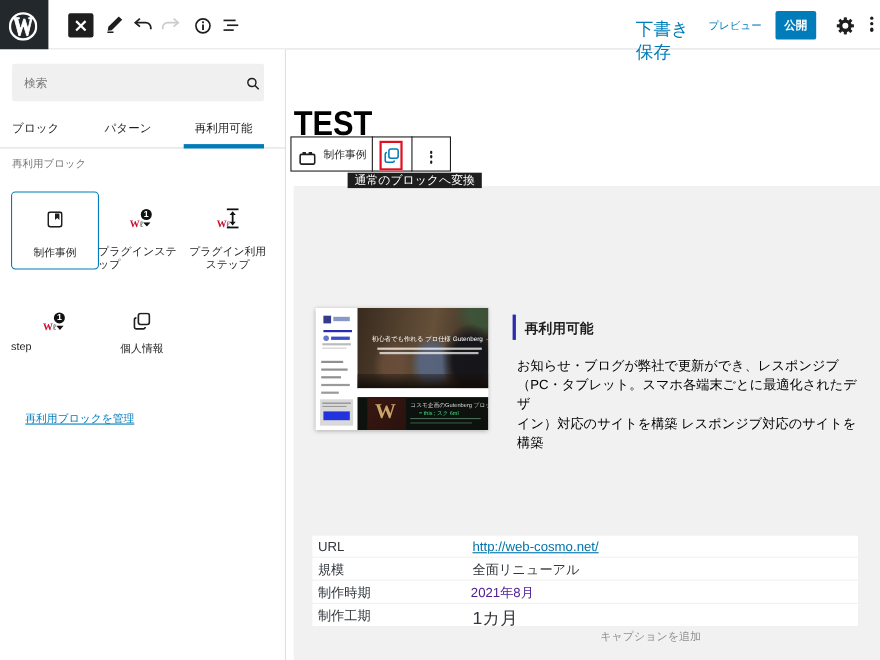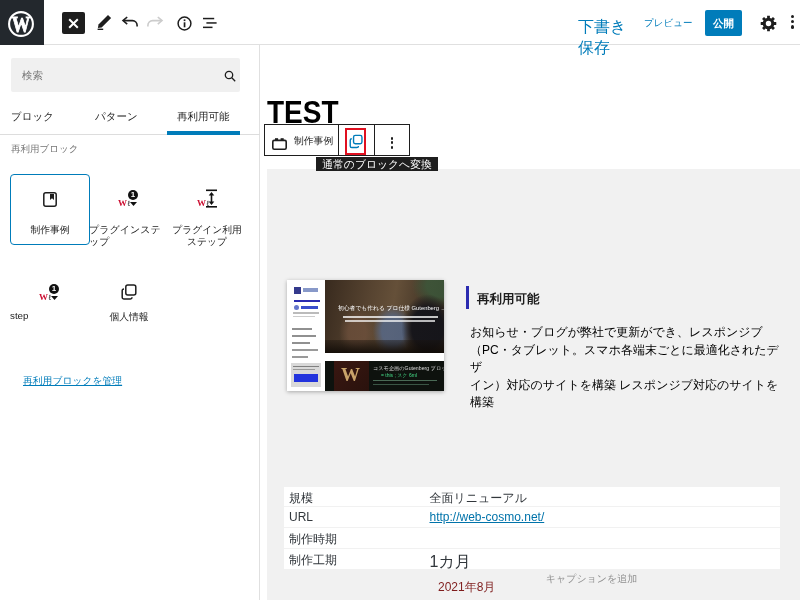--- a/index.html
+++ b/index.html
@@ -187,30 +187,30 @@
   <div class="abs" style="left:86px;top:104px;width:56px;height:1.3px;background:#3a5544;"></div>
 </div>
 
 <div class="abs" style="left:466px;top:286px;width:3px;height:23px;background:#2b2bb0;"></div>
 <div class="abs" style="left:477px;top:291px;font-size:12.5px;font-weight:bold;color:#1e1e1e;">再利用可能</div>
 
 <div class="abs" style="left:470px;top:324px;width:320px;font-size:12px;line-height:17.5px;color:#000000;">お知らせ・ブログが弊社で更新ができ、レスポンジブ<br>（PC・タブレット。スマホ各端末ごとに最適化されたデザ<br>イン）対応のサイトを構築 レスポンジブ対応のサイトを<br>構築</div>
 
 <div class="abs" style="left:284px;top:486.5px;width:496px;">
   <div style="height:19.8px;background:#fff;margin-bottom:1px;position:relative;">
+    <span style="position:absolute;left:5px;top:3.2px;font-size:12px;color:#32373c;">URL</span>
+    <span style="position:absolute;left:145.5px;top:3.2px;font-size:12px;color:#0073aa;text-decoration:underline;">http://web-cosmo.net/</span>
+  </div>
+  <div style="height:19.8px;background:#fff;margin-bottom:1px;position:relative;">
     <span style="position:absolute;left:5px;top:3.2px;font-size:12px;color:#32373c;">規模</span>
     <span style="position:absolute;left:145.5px;top:3.2px;font-size:12px;color:#32373c;">全面リニューアル</span>
   </div>
   <div style="height:19.8px;background:#fff;margin-bottom:1px;position:relative;">
-    <span style="position:absolute;left:5px;top:3.2px;font-size:12px;color:#32373c;">URL</span>
-    <span style="position:absolute;left:145.5px;top:3.2px;font-size:12px;color:#0073aa;text-decoration:underline;">http://web-cosmo.net/</span>
-  </div>
-  <div style="height:19.8px;background:#fff;margin-bottom:1px;position:relative;">
     <span style="position:absolute;left:5px;top:3.2px;font-size:12px;color:#32373c;">制作時期</span>
-    <span style="position:absolute;left:154px;top:3.2px;font-size:12px;color:#7f1d1d;margin-top:48px;">2021年8月</span>
+    <span style="position:absolute;left:144px;top:3.2px;font-size:12px;color:#4c1d95;">2021年8月</span>
   </div>
   <div style="height:19.8px;background:#fff;position:relative;">
     <span style="position:absolute;left:5px;top:3.2px;font-size:12px;color:#32373c;">制作工期</span>
     <span style="position:absolute;left:145.5px;top:3.2px;font-size:16px;color:#32373c;">1カ月</span>
   </div>
 </div>
 
 <div class="abs" style="left:267px;top:572px;width:606px;text-align:center;font-size:10px;color:#8f8f8f;padding-left:43px;">キャプションを追加</div>
 
 </body></html>

